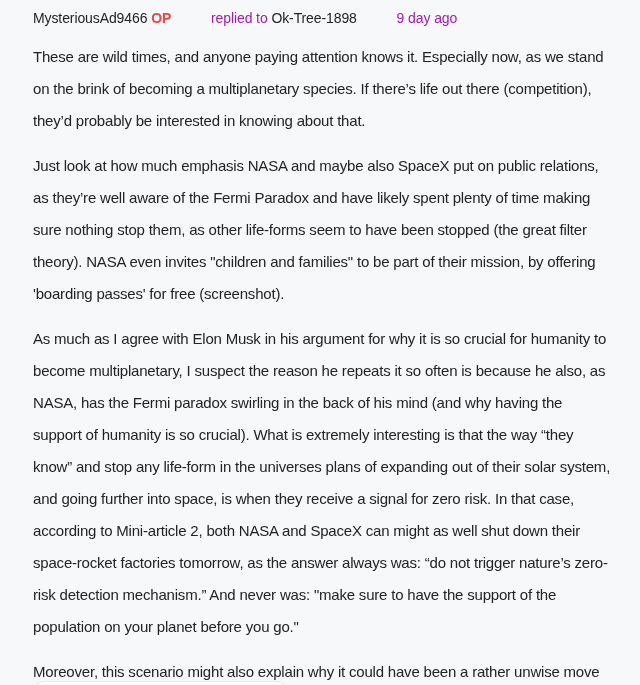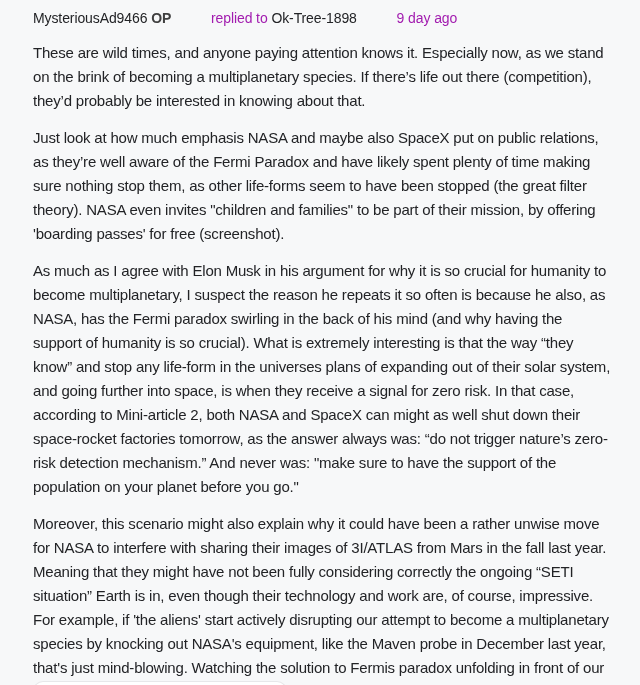--- a/index.html
+++ b/index.html
@@ -37,21 +37,21 @@
     font-weight: 700;
     color: #1565c0;
   }
   .meta {
     color: #a21caf;
     margin-left: 36px;
   }
   .comment-body p {
     margin: 0 0 13px 0;
     font-size: 15px;
-    line-height: 24px;
+    line-height: 32px;
     letter-spacing: -0.2px;
     color: #222326;
   }
   .comment-body p b {
     font-weight: 400;
   }
   .attachment-card {
     position: absolute;
     left: 33px;
     top: 681px;
@@ -65,21 +65,21 @@
     cursor: pointer;
   }
 </style>
 </head>
 <body style="background: rgb(247, 248, 249);">
 
 <div class="page">
 
   <div class="comment-header">
     <span class="username">MysteriousAd9466</span>
-    <span class="op-badge" style="color: #404040;">OP</span>
+    <span class="op-badge" style="color: #ef4444;">OP</span>
     <span class="meta">replied to</span>
     <span class="username">Ok-Tree-1898</span>
     <span class="meta">9 day ago</span>
   </div>
 
   <div class="comment-body">
       <p><span>These are wild times, and anyone paying attention knows it. Especially now, as we stand on the brink of becoming a multiplanetary species. If there’s life out there (competition), they’d probably be interested in knowing about that.</span></p>
       <p><span>Just look at how much emphasis NASA and maybe also SpaceX put on public relations, as they’re well aware of the Fermi Paradox and have likely spent plenty of time making sure nothing stop them, as other life-forms seem to have been stopped (the great filter theory). NASA even invites "children and families" to be part of their mission, by offering 'boarding passes' for free (screenshot).</span></p>
       <p><span>As much as I agree with Elon Musk in his argument for why it is so crucial for humanity to become multiplanetary, I suspect the reason he repeats it so often is because he also, as NASA, has the Fermi paradox swirling in the back of his mind (and why having the support of humanity is so crucial). What is extremely interesting is that the way “they know” and stop any life-form in the universes plans of expanding out of their solar system, and going further into space, is when they receive a signal for zero risk. In that case, according to Mini-article 2, both NASA and SpaceX can might as well shut down their space-rocket factories tomorrow, as </span><b>the answer</b><span> always was: “do not trigger nature’s zero-risk detection mechanism.” And never was: "make sure to have the support of the population on your planet before you go."</span></p>
       <p><span>Moreover, this scenario might also explain why it could have been a rather unwise move for NASA to interfere with sharing their images of 3I/ATLAS from Mars in the fall last year. Meaning that they might have not been fully considering correctly the ongoing “SETI situation” Earth is in, even though their technology and work are, of course, impressive. For example, if 'the aliens' start actively disrupting our attempt to become a multiplanetary species by knocking out NASA's equipment, like the Maven probe in December last year, that's just mind-blowing. Watching the solution to Fermis paradox unfolding in front of our very eyes.</span></p>

